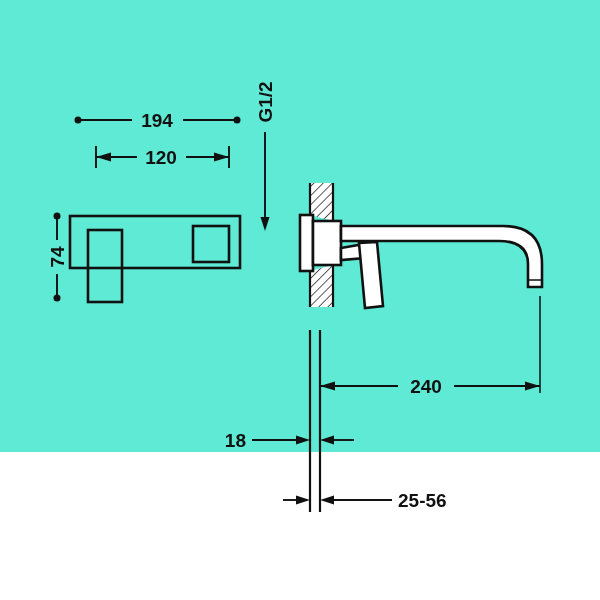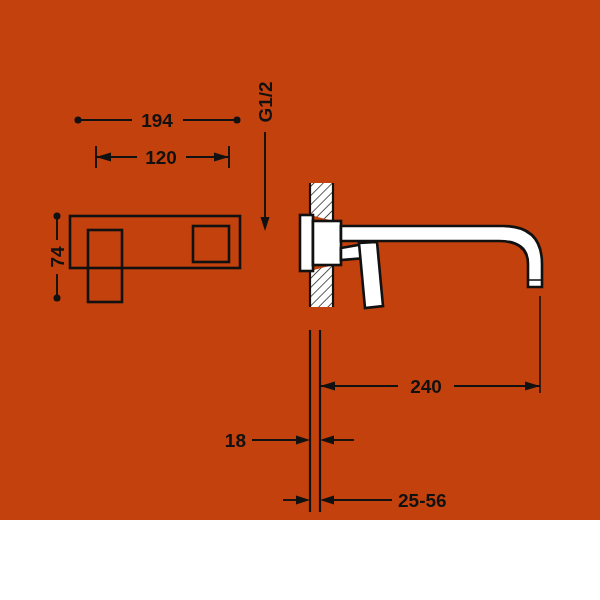--- a/index.html
+++ b/index.html
@@ -7,22 +7,22 @@
     padding: 0;
     background: #ffffff;
     width: 600px;
     height: 600px;
     overflow: hidden;
     font-family: "Liberation Sans", sans-serif;
   }
   .canvas {
     position: relative;
     width: 600px;
-    height: 520px;
-    background: #c2410c;
+    height: 452px;
+    background: #5eead4;
   }
   
   .obj  { fill: none; stroke: #111111; stroke-width: 2.6; stroke-linejoin: miter; }
   .objf { fill: #ffffff; stroke: #111111; stroke-width: 2.6; stroke-linejoin: miter; }
   
   .dim-line { stroke: #111111; stroke-width: 1.9; fill: none; }
   .wall-line { stroke: #111111; stroke-width: 2.2; fill: none; }
   .thin-line { stroke: #111111; stroke-width: 1.5; fill: none; }
   .arrow { fill: #111111; stroke: none; }
   .dot { fill: #111111; stroke: none; }

